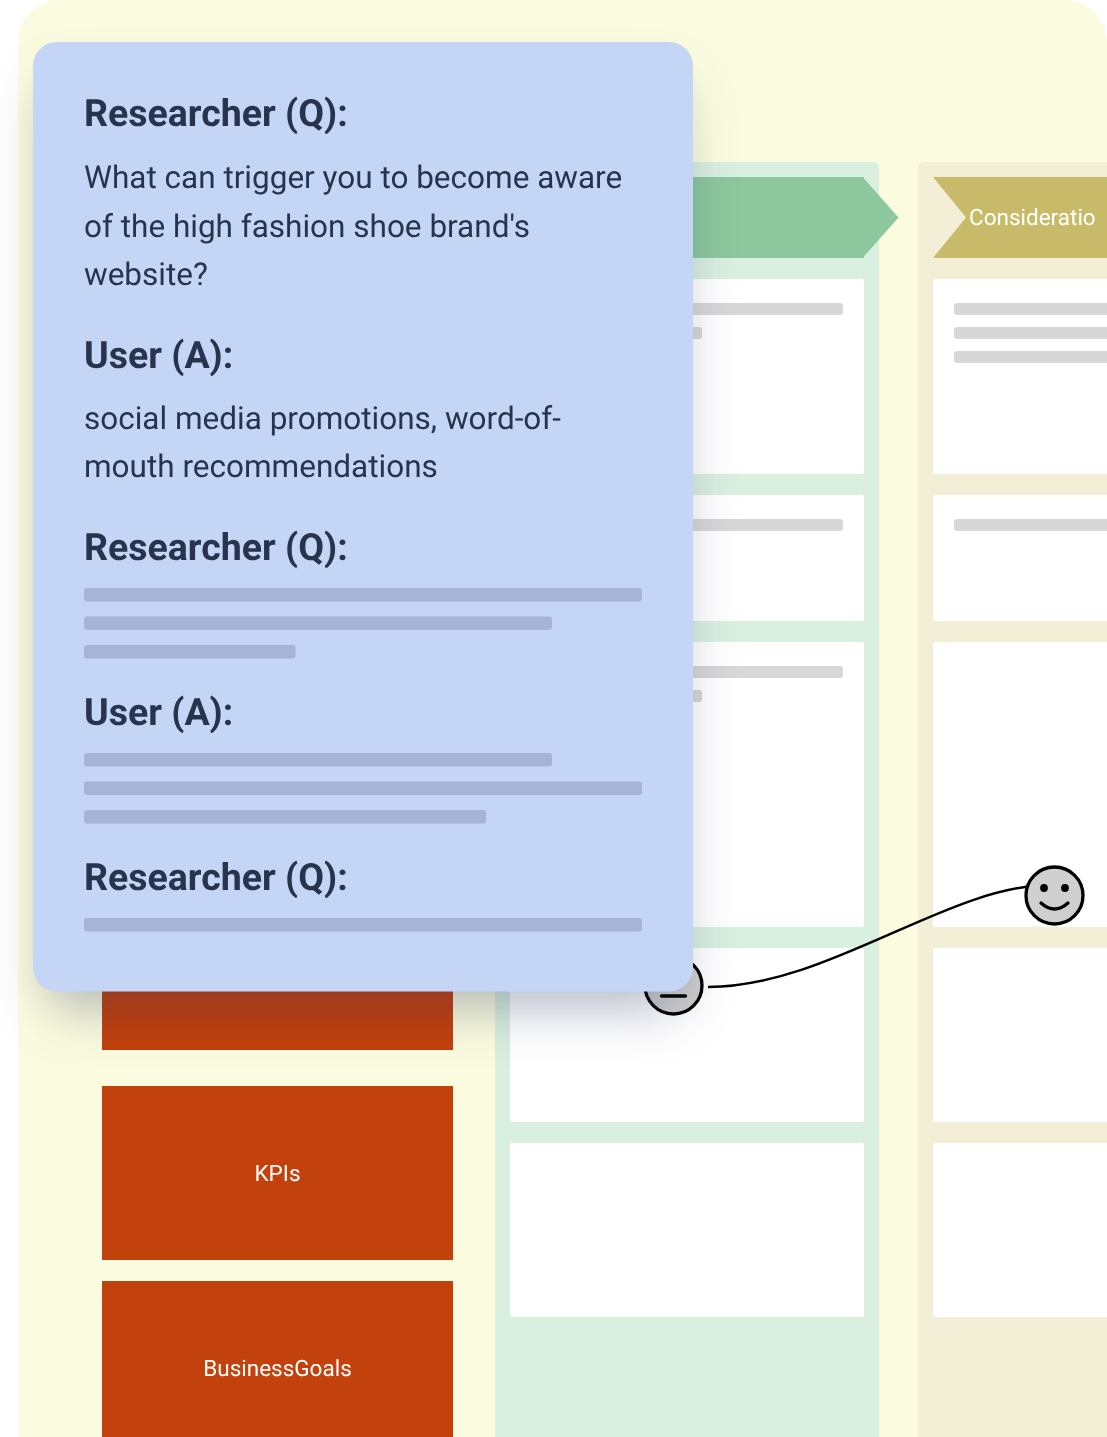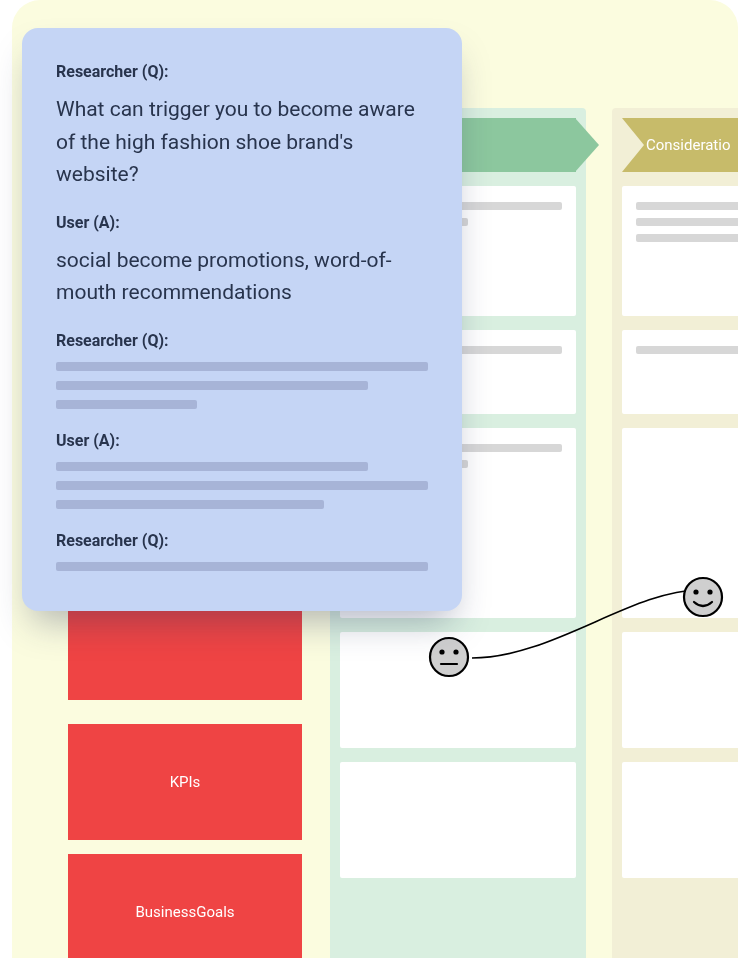--- a/index.html
+++ b/index.html
@@ -26,21 +26,21 @@
   
   .sidecol {
     position: absolute;
     left: 0; top: 0;
     width: 260px;
   }
   .sidecard {
     position: absolute;
     left: 26px;
     width: 234px;
-    background: #ef4444;
+    background: #c2410c;
     color: #fff;
     font-size: 15px;
     display: flex;
     align-items: center;
     justify-content: center;
   }
   
   .columns {
     position: absolute;
     left: 288px; top: 78px;
@@ -143,21 +143,21 @@
     left: 22px; top: 28px;
     width: 440px;
     background: #c5d5f5;
     border-radius: 16px;
     box-shadow: 0 20px 36px -10px rgba(40,50,90,0.35);
     padding: 34px 34px 30px 34px;
     z-index: 20;
     color: #28344d;
   }
   .overlay h3 {
-    font-size: 16px;
+    font-size: 25px;
     font-weight: 700;
     margin-bottom: 12px;
   }
   .overlay p {
     font-size: 21px;
     line-height: 1.55;
     margin-bottom: 22px;
   }
   .ov-phline {
     height: 9px;
@@ -245,21 +245,21 @@
     </svg>
 
   </div>
 </div>
 
 <div class="overlay">
   <h3>Researcher (Q):</h3>
   <p>What can trigger you to become aware of the high fashion shoe brand's website?</p>
 
   <h3>User (A):</h3>
-  <p>social become promotions, word-of-mouth recommendations</p>
+  <p>social media promotions, word-of-mouth recommendations</p>
 
   <h3>Researcher (Q):</h3>
   <div class="ov-block">
     <div class="ov-phline full"></div>
     <div class="ov-phline med"></div>
     <div class="ov-phline short"></div>
   </div>
 
   <h3>User (A):</h3>
   <div class="ov-block">

